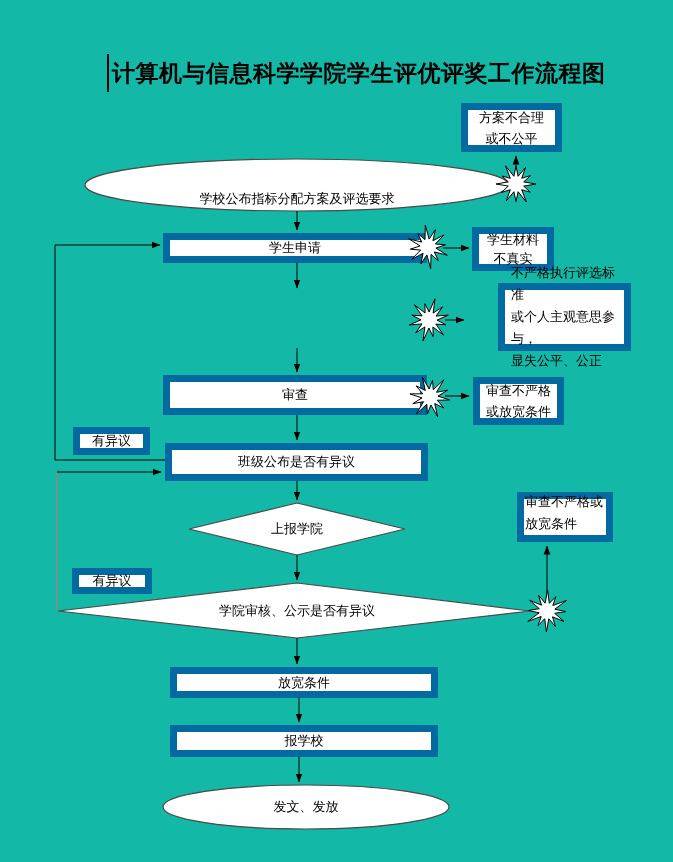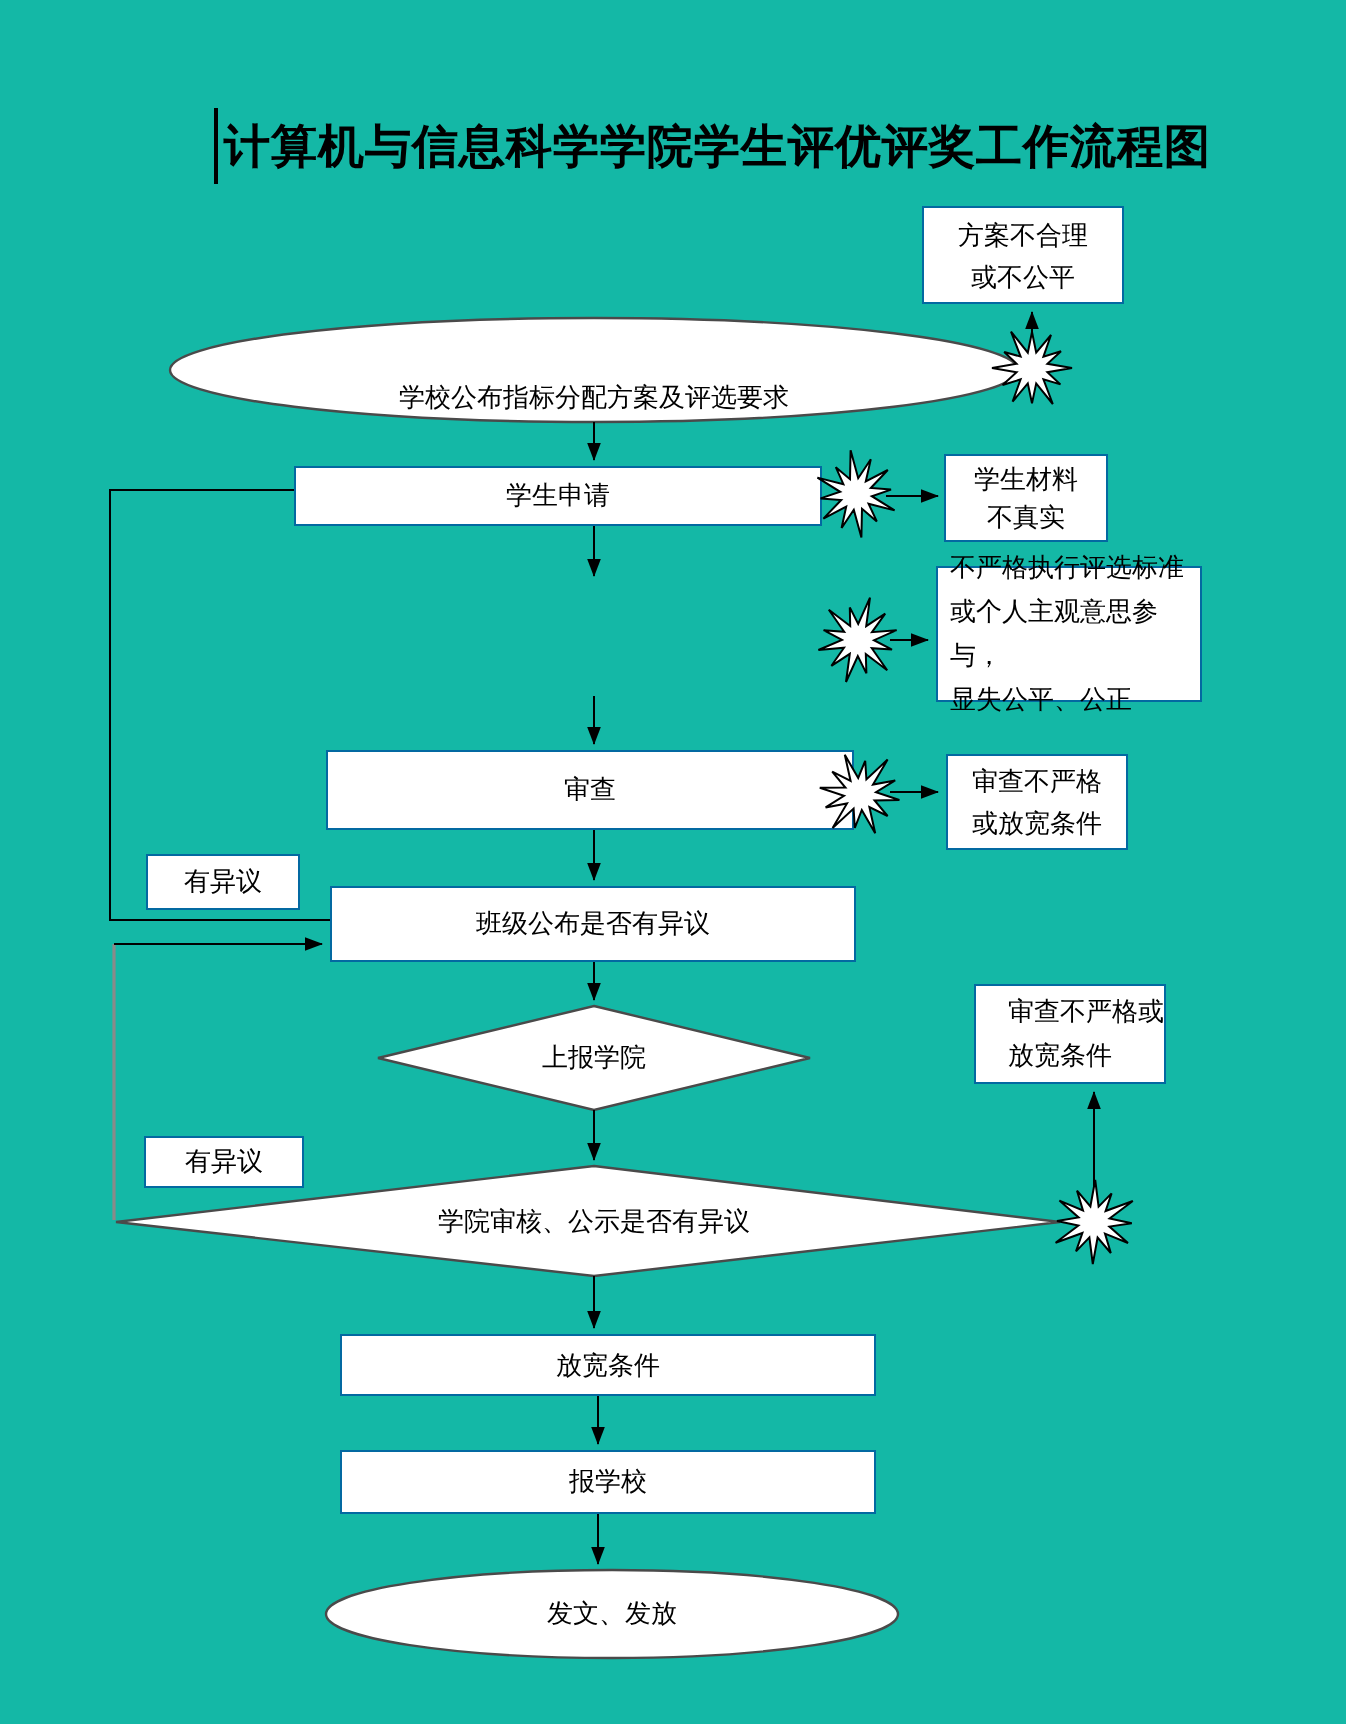--- a/index.html
+++ b/index.html
@@ -10,25 +10,25 @@
   svg.layer{position:absolute;left:0;top:0;width:673px;height:862px;}
   #shape-layer{z-index:0;}
   #star-layer{z-index:2;pointer-events:none;}
   .abs{position:absolute;box-sizing:border-box;z-index:1;}
   .page-title{
     font-family:"Liberation Serif","DejaVu Serif",serif;
     font-weight:bold;font-size:23px;letter-spacing:.5px;white-space:nowrap;
   }
   .caret{width:2px;background:#000;}
   .node{
-    border:1px solid #0369a1;background:#fff;font-size:13px;
+    border:7px solid #0369a1;background:#fff;font-size:13px;
     display:flex;flex-direction:column;align-items:center;justify-content:center;
     text-align:center;line-height:20px;
   }
-  .node.left-align{align-items:flex-start;text-align:left;}
+  .node.left-align{align-items:flex-start;text-align:left;margin-left:30px;}
   .shape-label{
     font-size:13px;text-align:center;line-height:18px;background:transparent;
     display:flex;align-items:center;justify-content:center;
   }
   .nl{display:block;}
 </style>
 </head>
 <body>
 
 <div id="canvas">
@@ -69,21 +69,21 @@
   </svg>
 
   <div class="abs caret" style="left:107px;top:54px;height:38px;"></div>
   <div class="abs page-title" style="left:112px;top:58px;">计算机与信息科学学院学生评优评奖工作流程图</div>
 
   <div class="abs node" style="left:461px;top:103px;width:101px;height:49px;line-height:21px;">
     <span class="nl">方案不合理</span>
     <span class="nl">或不公平</span>
   </div>
 
-  <div class="abs node" style="left:147px;top:233px;width:264px;height:30px;">
+  <div class="abs node" style="left:163px;top:233px;width:264px;height:30px;">
     <span>学生申请</span>
   </div>
 
   <div class="abs node" style="left:472px;top:227px;width:82px;height:44px;line-height:19px;">
     <span class="nl">学生材料</span>
     <span class="nl">不真实</span>
   </div>
 
 
   <div class="abs node left-align" style="left:468px;top:283px;width:133px;height:68px;line-height:22px;padding-left:6px;justify-content:center;">
@@ -106,21 +106,21 @@
   </div>
 
   <div class="abs node" style="left:165px;top:443px;width:263px;height:38px;">
     <span>班级公布是否有异议</span>
   </div>
 
   <div class="abs shape-label" style="left:207px;top:519px;width:180px;height:20px;">
     <span>上报学院</span>
   </div>
 
-  <div class="abs node left-align" style="left:487px;top:492px;width:96px;height:50px;line-height:22px;padding-left:16px;">
+  <div class="abs node left-align" style="left:487px;top:492px;width:96px;height:50px;line-height:22px;padding-left:1px;justify-content:flex-end;">
     <span class="nl">审查不严格或</span>
     <span class="nl">放宽条件</span>
   </div>
 
   <div class="abs node" style="left:72px;top:568px;width:80px;height:26px;">
     <span>有异议</span>
   </div>
 
   <div class="abs shape-label" style="left:147px;top:601px;width:300px;height:20px;">
     <span>学院审核、公示是否有异议</span>

